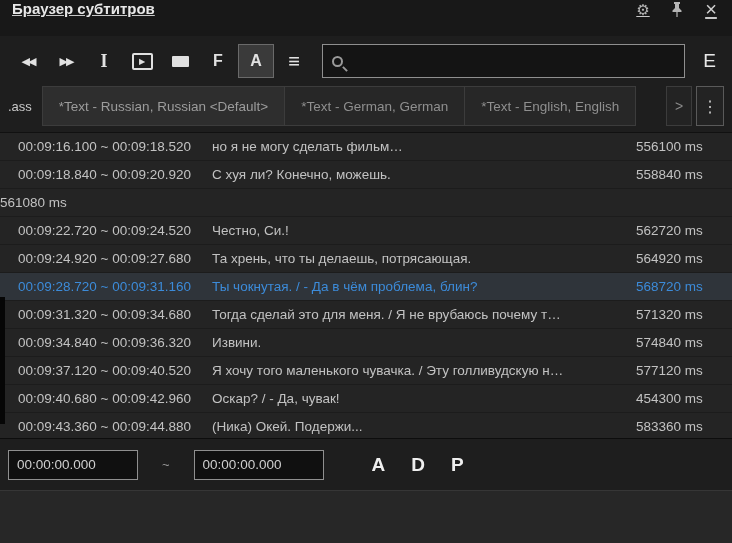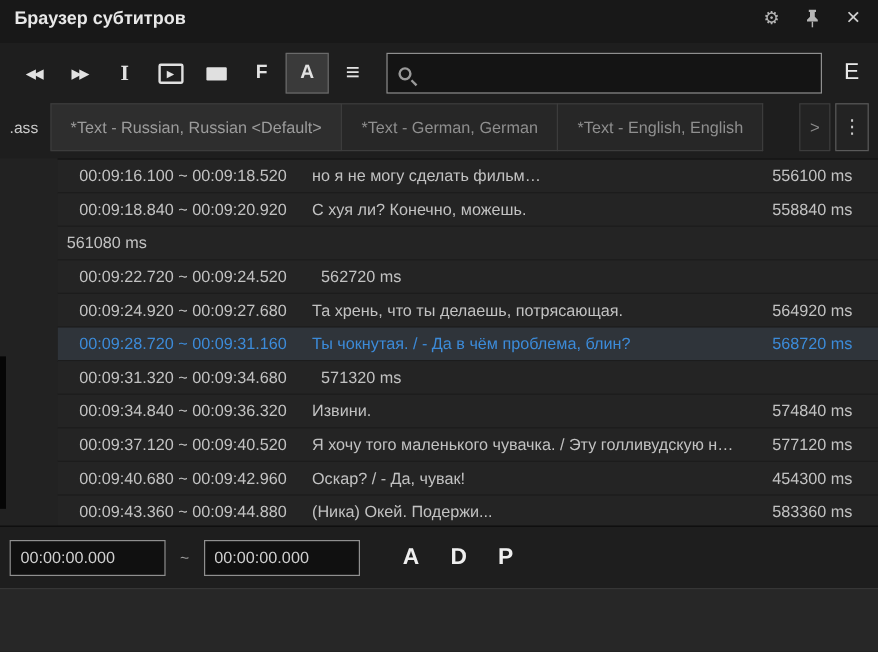--- a/index.html
+++ b/index.html
@@ -8,21 +8,21 @@
     font-family:"Liberation Sans", sans-serif;
     background:#262626;
     color:#c8c8c8;
     position:relative;
   }
   .window { width:732px; height:543px; display:flex; flex-direction:column; background:#222; }
 
   
   .titlebar {
     height:36px; flex:0 0 36px; background:#181818;
-    display:flex; align-items:flex-end; padding:12px 12px;
+    display:flex; align-items:flex-start; padding:0 12px;text-decoration:underline;
   }
   .title { font-size:15px; font-weight:bold; color:#e8e8e8; }
   .titlebar-icons { margin-left:auto; display:flex; align-items:center; gap:16px; }
   .tb-icon { color:#b5b5b5; font-size:15px; line-height:1; background:none; border:none; cursor:default;
              display:flex; align-items:center; justify-content:center; width:18px; height:18px; }
   .tb-icon.close { font-size:20px; color:#cfcfcf; }
 
   
   .header { background:#1e1e1e; }
   .toolbar { height:50px; display:flex; align-items:center; padding:0 10px; gap:2px; }
@@ -67,34 +67,34 @@
   .tab-nav {
     margin-left:auto; height:40px; width:26px; background:#232323; border:1px solid #3c3c3c;
     color:#8a8a8a; font-size:14px; display:flex; align-items:center; justify-content:center; cursor:default;
   }
   .tab-more {
     height:40px; width:28px; background:#232323; border:1px solid #5a5a5a; margin-left:4px;
     color:#cccccc; font-size:16px; display:flex; align-items:center; justify-content:center; cursor:default;
   }
 
   
-  .table { flex:1 1 auto; overflow:hidden; background:#242424; border-top:1px solid #111;margin-left:48px; }
+  .table { flex:1 1 auto; overflow:hidden; background:#242424; border-top:1px solid #111; }
   .row {
     height:28px; display:flex; align-items:center;
     border-bottom:1px solid #1c1c1c; font-size:13.5px; color:#c2c2c2; cursor:default;
   }
   .row .time { flex:0 0 212px; padding-left:18px; white-space:nowrap; }
   .row .text { flex:1 1 auto; overflow:hidden; white-space:nowrap; text-overflow:ellipsis; }
-  .row .ms { flex:0 0 96px; text-align:center; padding-right:14px; white-space:nowrap; }
+  .row .ms { flex:0 0 96px; text-align:left; padding-right:14px; white-space:nowrap; }
   .row.selected { background:#2f343a; color:#3c8bd9; }
 
   
   .bottombar {
     flex:0 0 52px; background:#1e1e1e; border-top:1px solid #0d0d0d;
-    display:flex; align-items:center; padding:0 8px; gap:12px;
+    display:flex; align-items:center; padding:0 8px; gap:24px;
   }
   .time-input {
     width:130px; height:30px; background:#101010; border:1px solid #8f8f8f;
     color:#cfcfcf; font-size:13.5px; padding:0 8px; font-family:"Liberation Sans", sans-serif; outline:none;
   }
   .tilde { color:#9a9a9a; font-size:13px; }
   .adp { display:flex; gap:26px; margin-left:24px; }
   .adp button { background:none; border:none; color:#efefef; font-size:19px; font-weight:bold; cursor:default; }
 
   .emptyarea { flex:0 0 53px; background:#272727; border-top:1px solid #363636; }
@@ -169,34 +169,36 @@
     <div class="row">
       <span class="time">00:09:18.840 ~ 00:09:20.920</span>
       <span class="text">С хуя ли? Конечно, можешь.</span>
       <span class="ms">558840 ms</span>
     </div>
     <div class="row">
       <span class="ms">561080 ms</span>
     </div>
     <div class="row">
       <span class="time">00:09:22.720 ~ 00:09:24.520</span>
+      <span class="text">Честно, Си.!</span>
       <span class="ms">562720 ms</span>
     </div>
     <div class="row">
       <span class="time">00:09:24.920 ~ 00:09:27.680</span>
       <span class="text">Та хрень, что ты делаешь, потрясающая.</span>
       <span class="ms">564920 ms</span>
     </div>
     <div class="row selected">
       <span class="time">00:09:28.720 ~ 00:09:31.160</span>
       <span class="text">Ты чокнутая. / - Да в чём проблема, блин?</span>
       <span class="ms">568720 ms</span>
     </div>
     <div class="row">
       <span class="time">00:09:31.320 ~ 00:09:34.680</span>
+      <span class="text">Тогда сделай это для меня. / Я не врубаюсь почему т…</span>
       <span class="ms">571320 ms</span>
     </div>
     <div class="row">
       <span class="time">00:09:34.840 ~ 00:09:36.320</span>
       <span class="text">Извини.</span>
       <span class="ms">574840 ms</span>
     </div>
     <div class="row">
       <span class="time">00:09:37.120 ~ 00:09:40.520</span>
       <span class="text">Я хочу того маленького чувачка. / Эту голливудскую н…</span>

